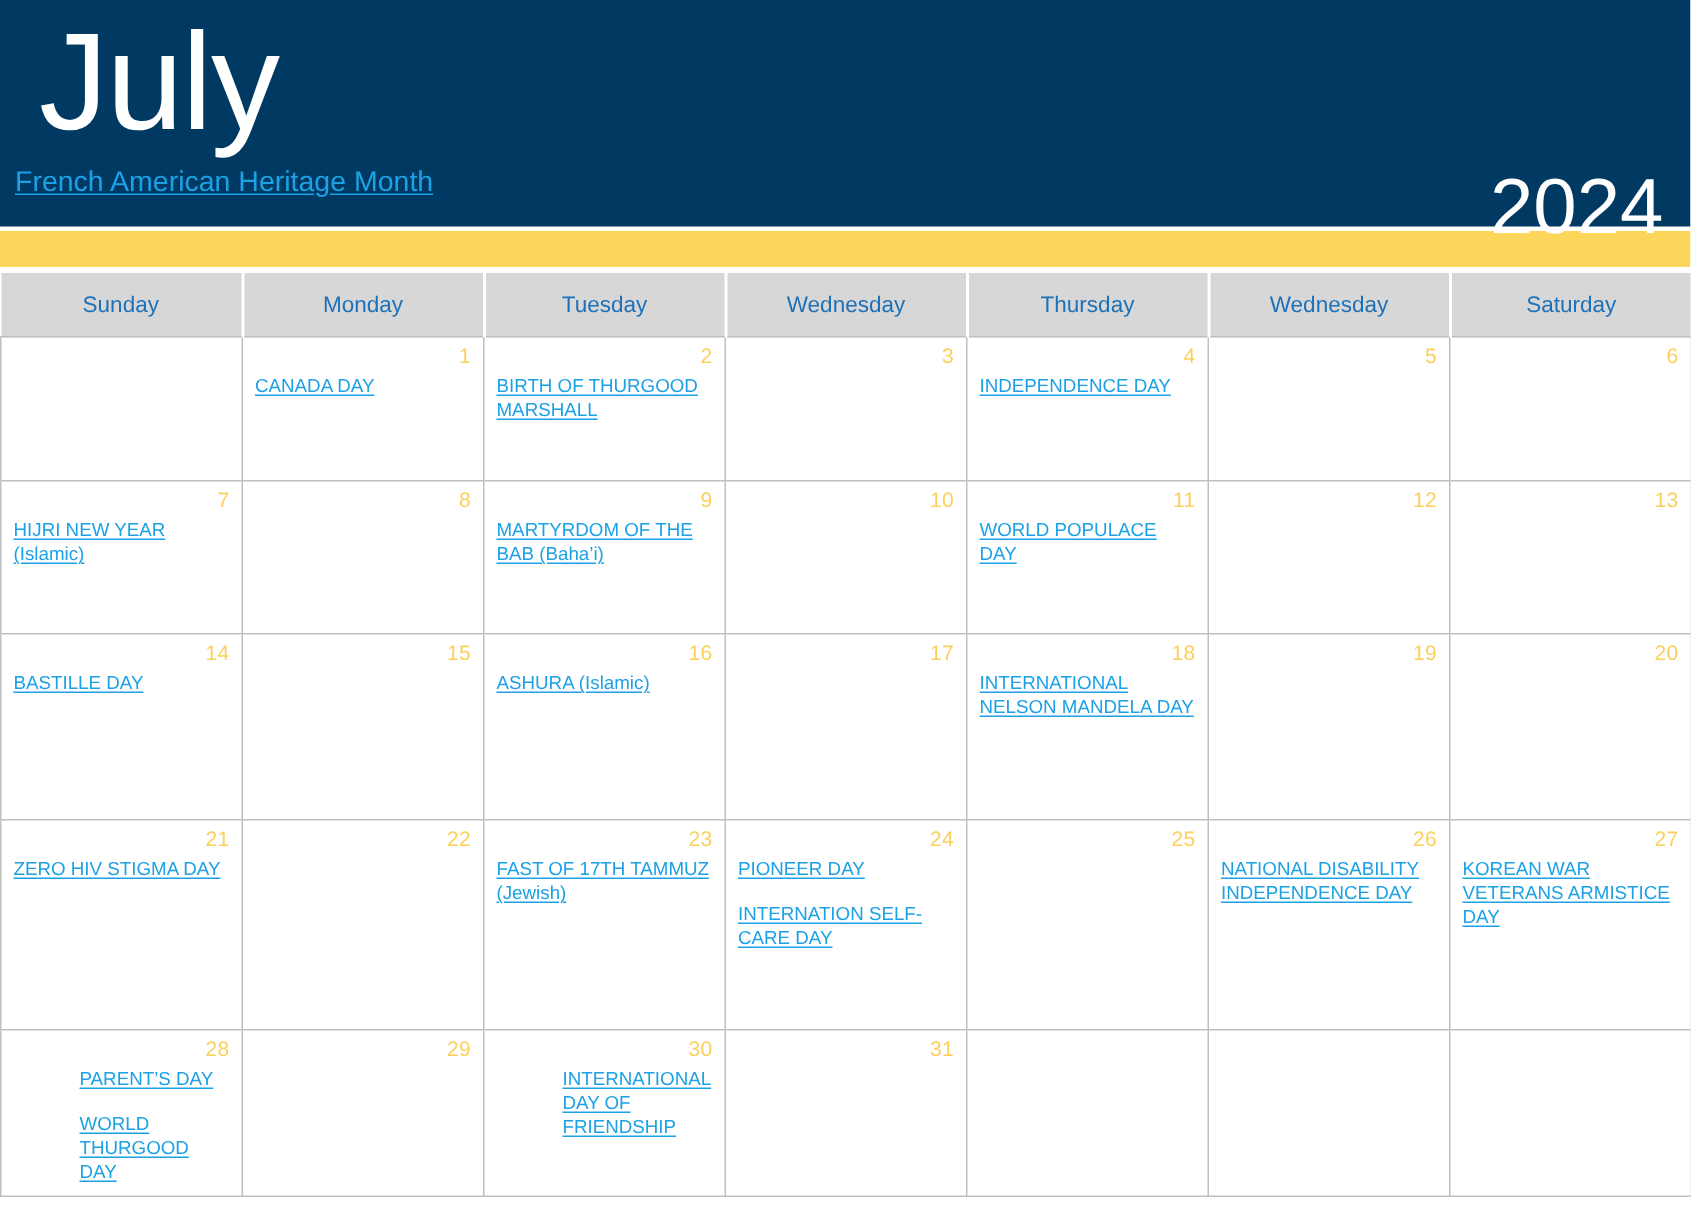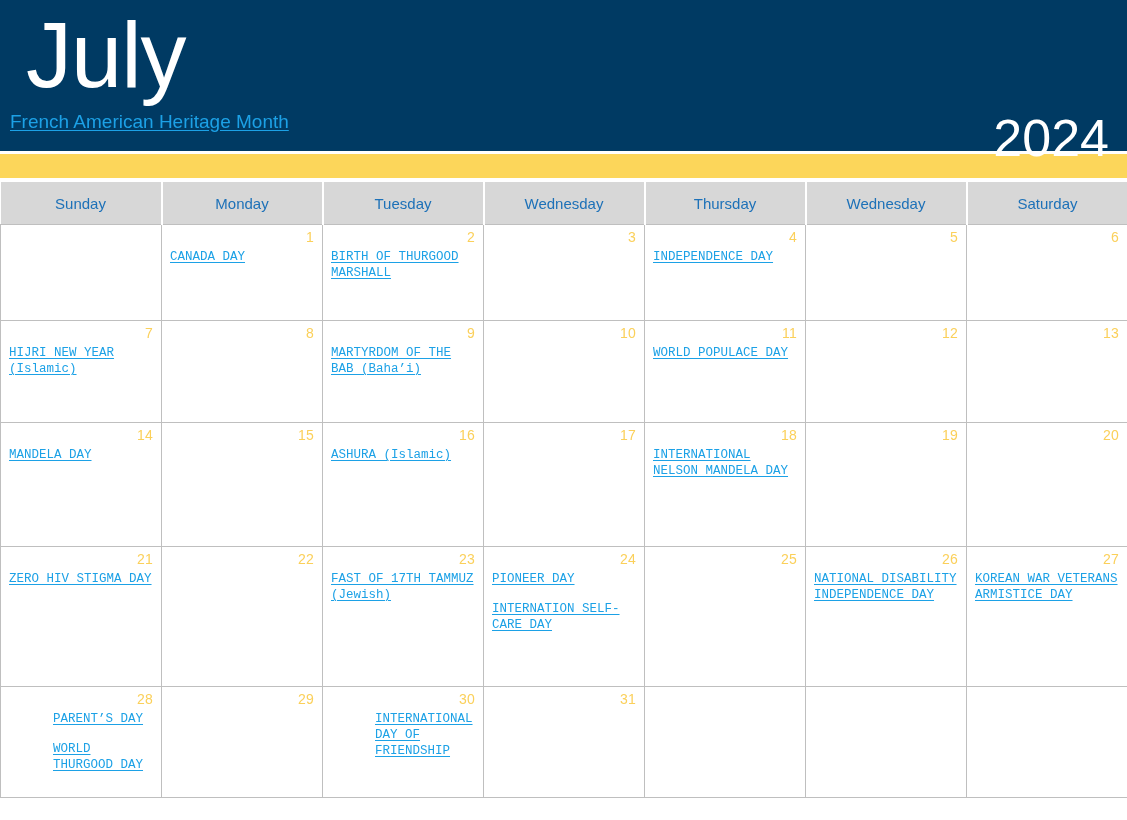--- a/index.html
+++ b/index.html
@@ -110,21 +110,20 @@
     text-align: right;
     color: #fbd05a;
     font-size: 14px;
     line-height: 17px;
     height: 17px;
     font-weight: normal;
     letter-spacing: 0.2px;
   }
   .events {
     margin-top: 3px;
-    font-family: Liberation Mono, monospace;
   }
   .event {
     display: block;
     color: #1ca1e6;
     font-size: 12.5px;
     line-height: 16px;
     text-decoration: underline;
     text-underline-offset: 2px;
     text-decoration-thickness: 1px;
     word-break: normal;
@@ -256,21 +255,21 @@
           <div class="cell-inner">
             <div class="day-num">13</div>
           </div>
         </td>
       </tr>
       <tr class="wk-3">
         <td>
           <div class="cell-inner">
             <div class="day-num">14</div>
             <div class="events">
-              <a class="event">MANDELA DAY</a>
+              <a class="event">BASTILLE DAY</a>
             </div>
           </div>
         </td>
         <td>
           <div class="cell-inner">
             <div class="day-num">15</div>
           </div>
         </td>
         <td>
           <div class="cell-inner">

